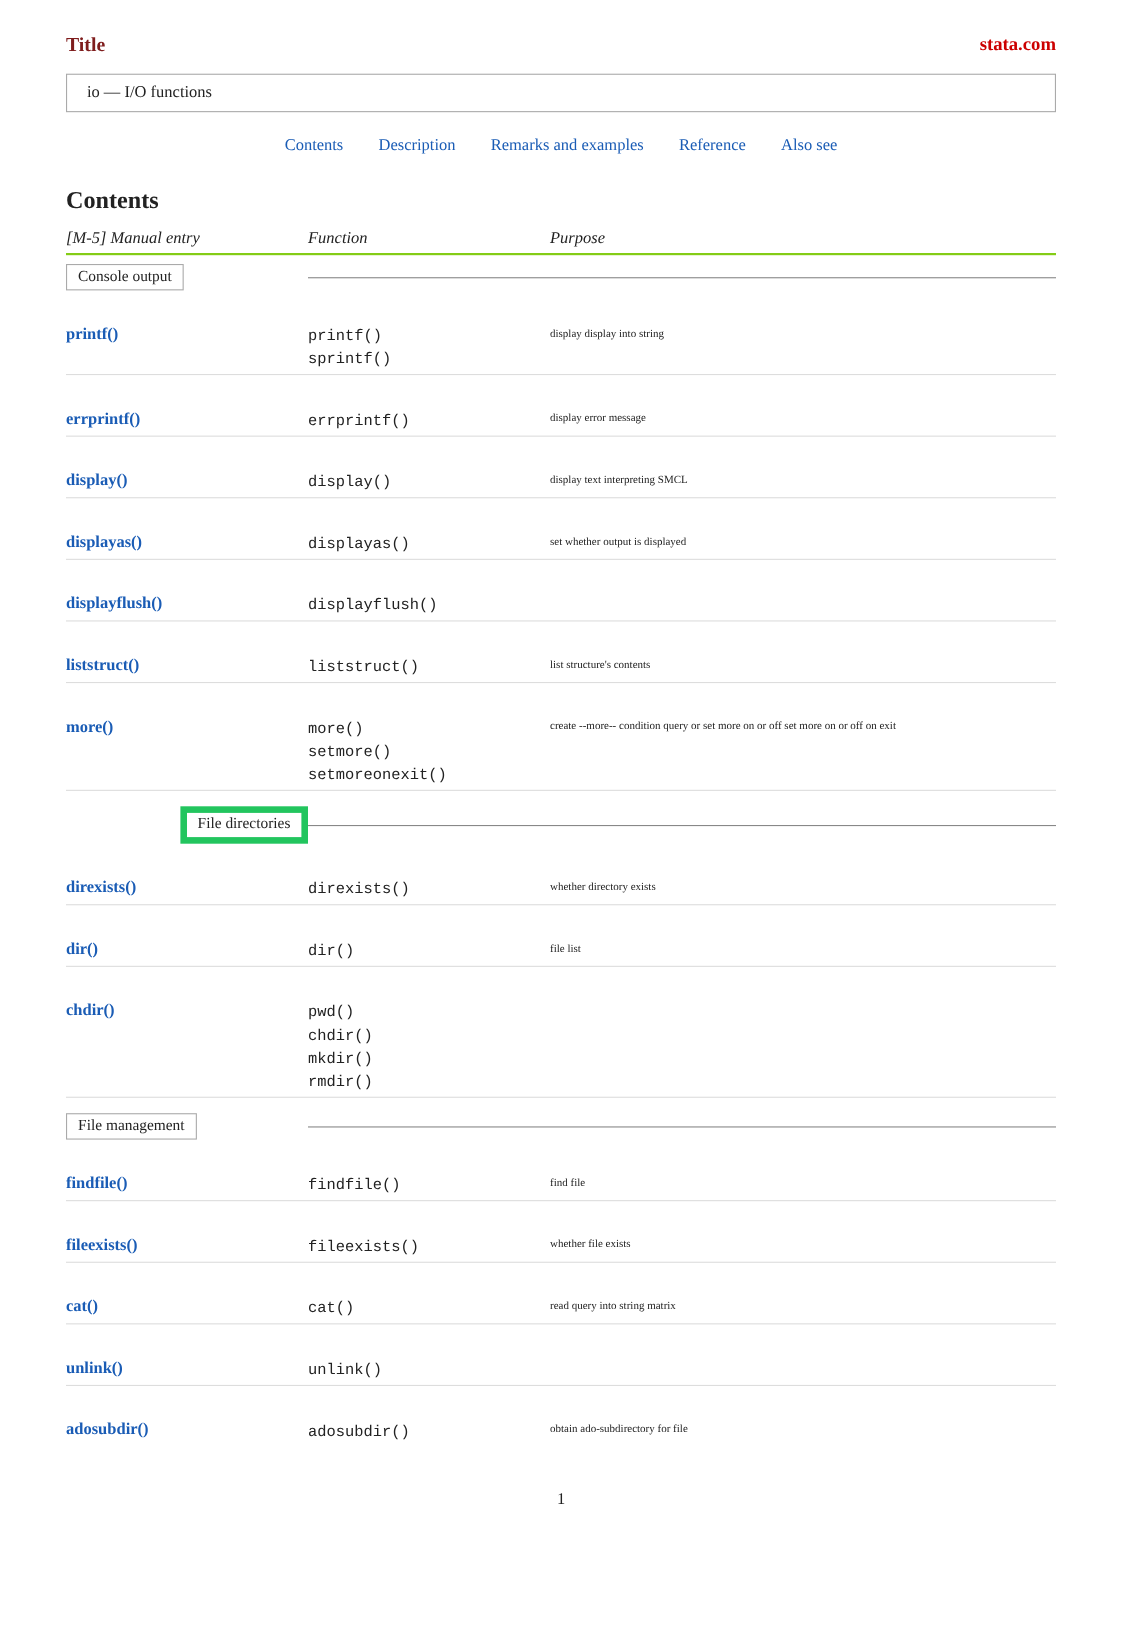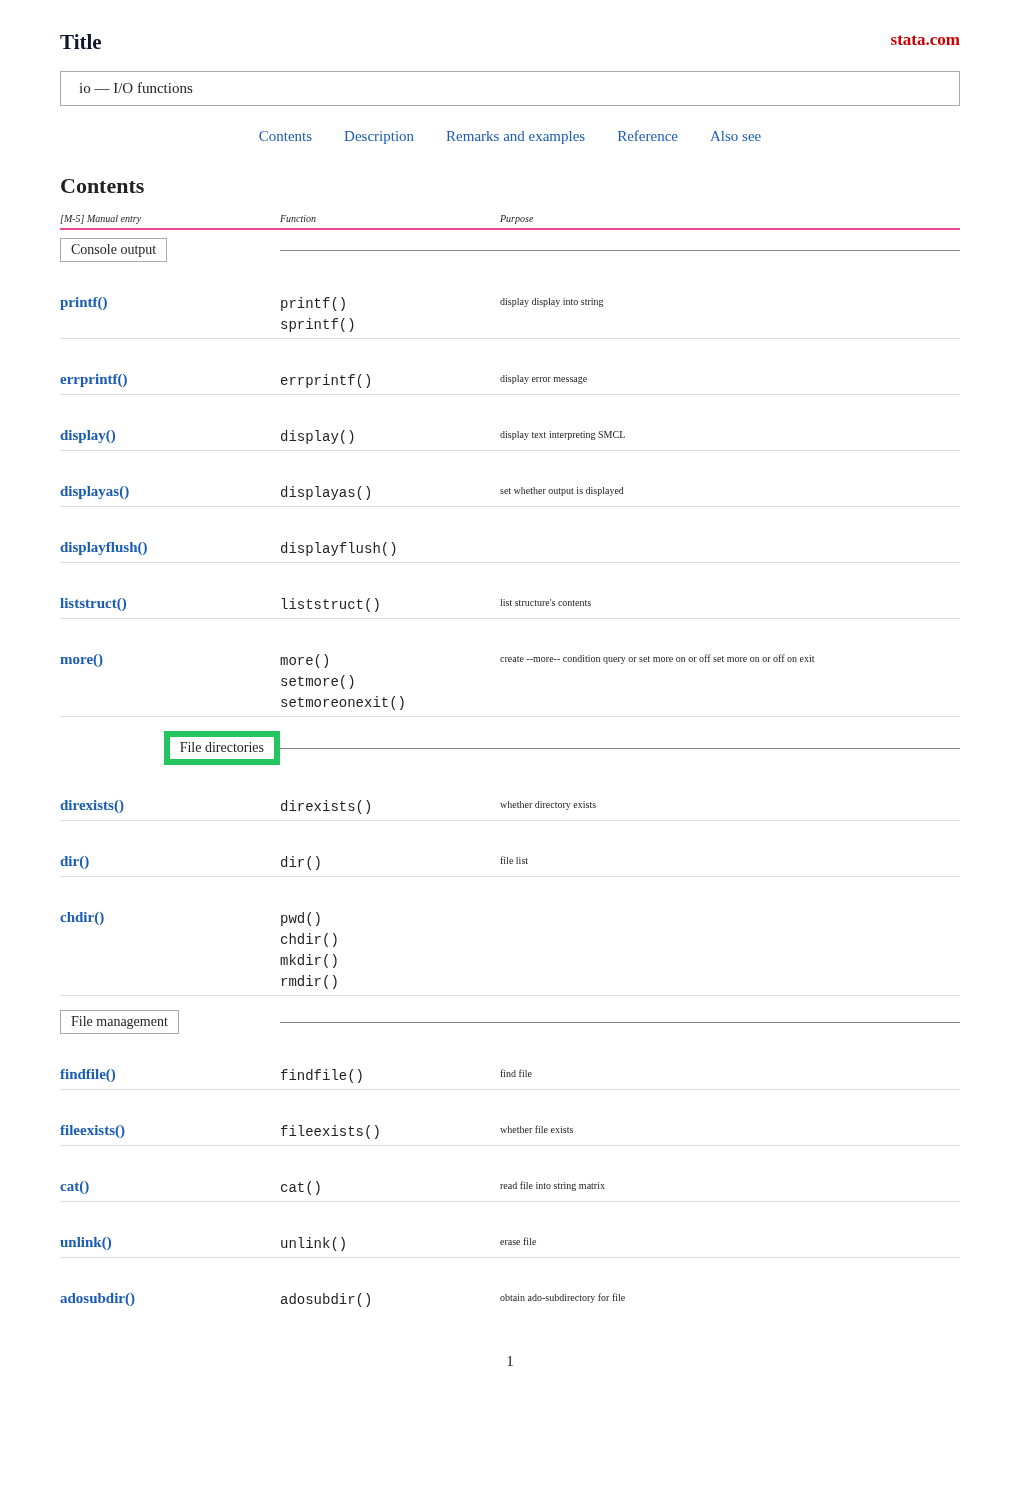--- a/index.html
+++ b/index.html
@@ -12,23 +12,23 @@
       min-height: 1492px;
       padding: 30px 60px 60px 60px;
     }
     .page-header {
       display: flex;
       justify-content: space-between;
       align-items: flex-start;
       margin-bottom: 16px;
     }
     .page-title {
-      font-size: 21px;
-      font-weight: bold;
-      color: #0f172a;
+      font-size: 18px;
+      font-weight: bold;
+      color: #7f1d1d;
     }
     .stata-link {
       font-size: 17px;
       font-weight: bold;
       color: #c00;
       text-decoration: none;
     }
     .io-box {
       border: 1px solid #aaa;
       padding: 8px 18px;
@@ -50,24 +50,24 @@
       cursor: pointer;
     }
     .section-title {
       font-size: 22px;
       font-weight: bold;
       margin-bottom: 14px;
     }
     .contents-header {
       display: grid;
       grid-template-columns: 220px 220px 1fr;
-      font-size: 10px;
+      font-size: 15px;
       color: #222;
       padding-bottom: 4px;
-      border-bottom: 2px solid #ec4899;
+      border-bottom: 2px solid #84cc16;
       margin-bottom: 0;
     }
     .contents-header span {
       font-style: italic;
     }
     .entry-row {
       display: grid;
       grid-template-columns: 220px 220px 1fr;
       padding: 7px 0 2px 0;
       border-bottom: 1px solid #ddd;
@@ -222,27 +222,26 @@
 
   <div class="entry-row">
     <span class="func-link">fileexists()</span>
     <span class="func-code">fileexists()</span>
     <span class="func-desc">whether file exists</span>
   </div>
 
   <div class="entry-row">
     <span class="func-link">cat()</span>
     <span class="func-code">cat()</span>
-    <span class="func-desc">read file into string matrix</span>
+    <span class="func-desc">read query into string matrix</span>
   </div>
 
   <div class="entry-row">
     <span class="func-link">unlink()</span>
     <span class="func-code">unlink()</span>
-    <span class="func-desc">erase file</span>
   </div>
 
   <div class="entry-row">
     <span class="func-link">adosubdir()</span>
     <span class="func-code">adosubdir()</span>
     <span class="func-desc">obtain ado-subdirectory for file</span>
   </div>
 
 </div>
 

